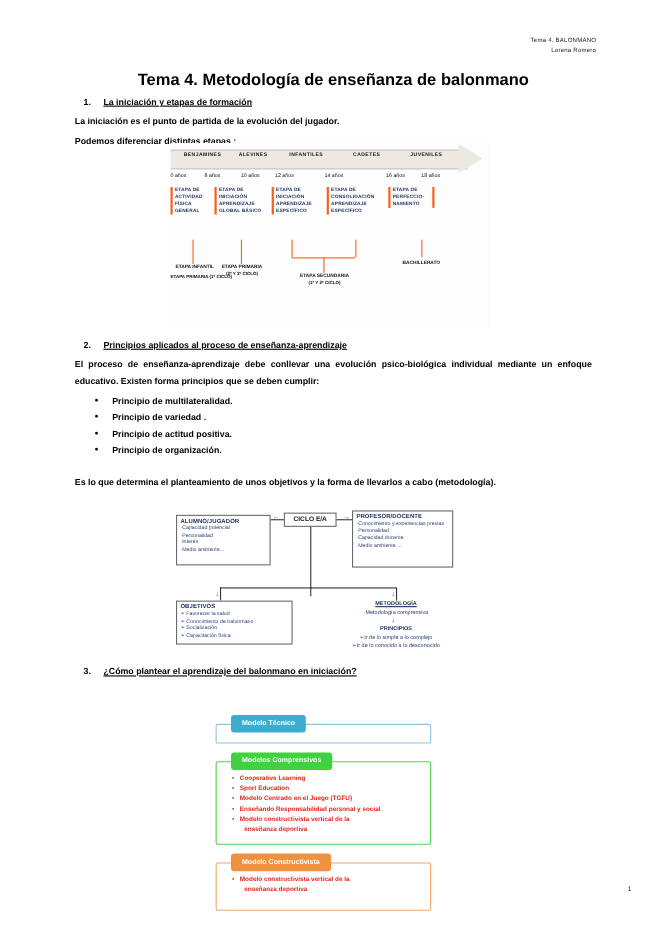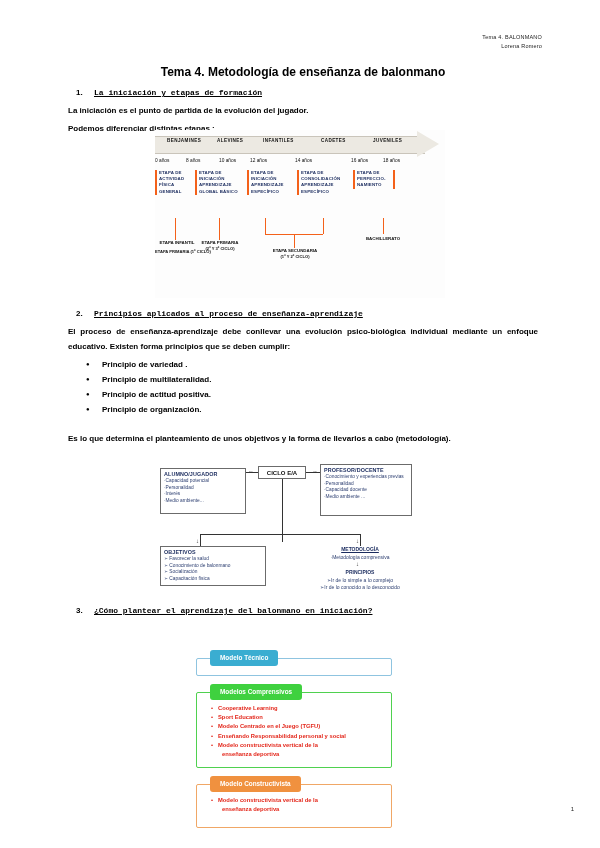--- a/index.html
+++ b/index.html
@@ -10,24 +10,24 @@
   }
   .page{position:relative;width:600px;height:848px;box-sizing:border-box;}
 
   
   .hdr{position:absolute;right:58px;top:33px;text-align:right;
        font-size:5.5px;line-height:9px;color:#222;letter-spacing:.2px;}
   .hdr div{white-space:nowrap;}
 
   
   .content{position:absolute;left:68px;top:66px;width:470px;}
-  .doc-title{text-align:center;font-weight:bold;font-size:12px;line-height:13px;margin-bottom:7px;}
+  .doc-title{text-align:center;font-weight:bold;font-size:15px;line-height:13px;margin-bottom:7px;}
   .numitem{display:flex;align-items:baseline;font-weight:bold;font-size:8px;line-height:13px;margin-bottom:4px;}
   .numitem .num{width:26px;flex:0 0 26px;padding-left:8px;box-sizing:border-box;}
-  .numitem .ttl{text-decoration:underline;font-family:Liberation Mono, monospace;}
+  .numitem .ttl{text-decoration:underline;}
   p.para{font-weight:bold;font-size:8px;line-height:15px;margin:0 0 3px 0;text-align:justify;}
   ul.bullets{list-style:none;margin:3px 0 0 0;padding:0;}
   ul.bullets li{font-weight:bold;font-size:8px;line-height:15px;padding-left:34px;position:relative;}
   ul.bullets li:before{content:"\25CF";position:absolute;left:18px;font-size:6px;top:0;}
 
   
   .fig1{position:absolute;left:155px;top:130px;width:290px;height:168px;background:#fdfdfd;}
   .arrowbar{position:absolute;left:0;top:6px;width:270px;height:16px;background:#ece9e2;
             border-top:1px solid #c9c4ba;border-bottom:1px solid #c9c4ba;}
   .arrowhead{position:absolute;left:262px;top:1px;width:0;height:0;
@@ -94,22 +94,22 @@
     <p class="para">Podemos diferenciar distintas etapas :</p>
 
     <div style="height:168px"></div>
 
     <div class="numitem">
       <span class="num">2.</span>
       <span class="ttl">Principios aplicados al proceso de enseñanza-aprendizaje</span>
     </div>
     <p class="para">El proceso de enseñanza-aprendizaje debe conllevar una evolución psico-biológica individual mediante un enfoque educativo. Existen forma principios que se deben cumplir:</p>
     <ul class="bullets">
+      <li>Principio de multilateralidad.</li>
       <li>Principio de variedad .</li>
-      <li>Principio de multilateralidad.</li>
       <li>Principio de actitud positiva.</li>
       <li>Principio de organización.</li>
     </ul>
     <div style="height:14px"></div>
     <p class="para">Es lo que determina el planteamiento de unos objetivos y la forma de llevarlos a cabo (metodología).</p>
 
     <div style="height:155px"></div>
 
     <div class="numitem">
       <span class="num">3.</span>

